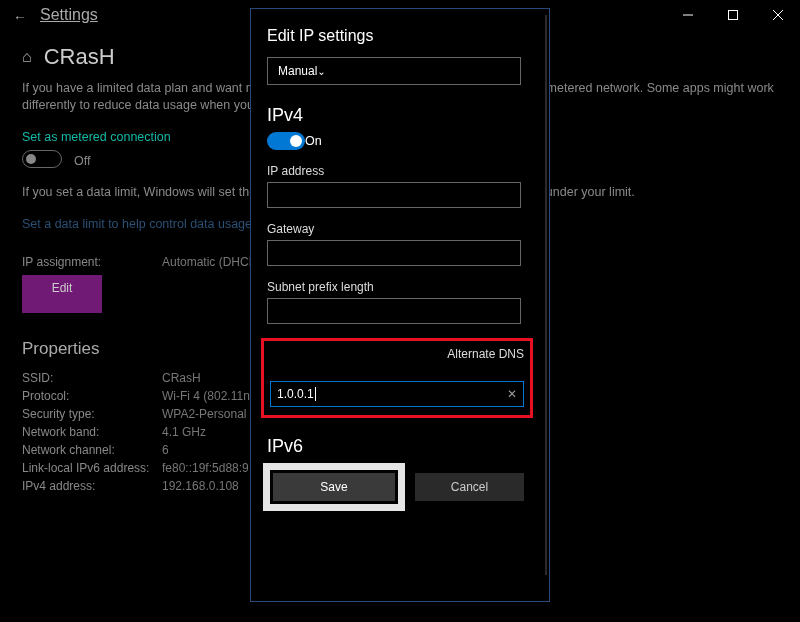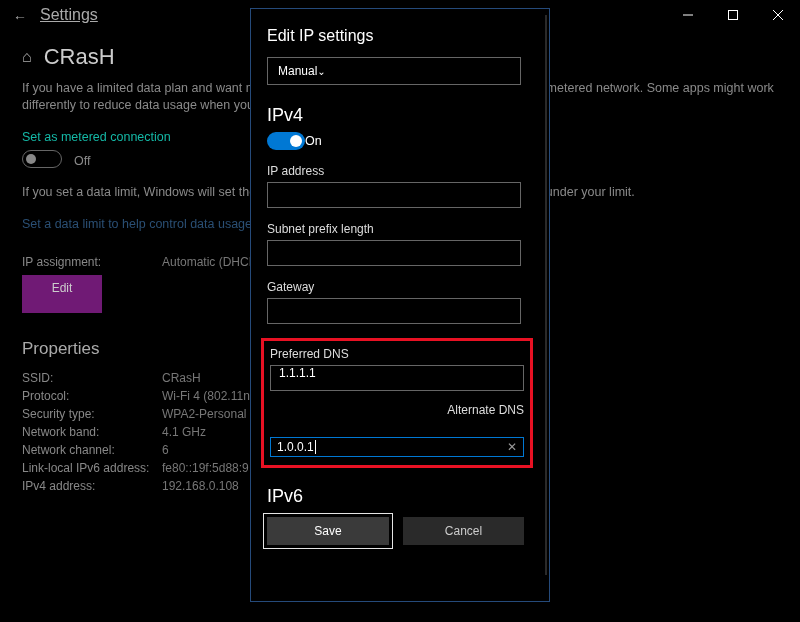--- a/index.html
+++ b/index.html
@@ -91,21 +91,21 @@
     background: #fff; position: absolute; right: 3px; top: 3px;
   }
   .tinput {
     width: 254px; height: 26px;
     border: 1px solid #666;
     background: #000;
     color: #fff;
     padding: 0 8px; font-size: 12px;
   }
   .input-wrap {
-    width: 254px; height: 20px;
+    width: 254px; height: 26px;
     border: 1px solid #666;
     display: flex; align-items: center;
     padding: 0 6px; font-size: 12px;
     justify-content: space-between;
     margin-top: 20px;
   }
   .input-wrap.focus { border: 1px solid #0078d4; }
   .input-wrap .txt { color: #fff; display:flex; align-items:center;}
   .caret {
     width: 1px; height: 14px; background: #fff;
@@ -122,21 +122,21 @@
   }
   .btn-row { display: flex; gap: 10px; margin-top: 4px; }
   .btn {
     width: 122px; height: 28px;
     display:flex; align-items:center; justify-content:center;
     font-size: 12px;
   }
   .btn.save { background: #3a3a3a; color:#fff; }
   .btn.cancel { background: #2a2a2a; color:#ccc; }
   .save-hl {
-    border: 1px solid #e5e5e5; padding: 3px;
+    border: 7px solid #e5e5e5; padding: 3px;
     width: fit-content; margin-left: -4px;
   }
   .scrolltrack {
     position: absolute; right: 2px; top: 6px;
     width: 2px; height: 560px; background: #2a2a2a;
   }
 </style>
 </head>
 <body>
 
@@ -232,34 +232,30 @@
       <span>On</span>
     </div>
   </div>
 
   <div class="grp">
     <span class="small-label">IP address</span>
     <div class="tinput"></div>
   </div>
 
   <div class="grp">
+    <span class="small-label">Gateway</span>
+    <div class="tinput"></div>
+  </div>
+
+  <div class="grp">
     <span class="small-label">Subnet prefix length</span>
     <div class="tinput"></div>
   </div>
 
-  <div class="grp">
-    <span class="small-label">Gateway</span>
-    <div class="tinput"></div>
-  </div>
-
   <div class="highlight-red">
-    <div class="grp" style="margin-bottom:12px;">
-      <span class="small-label">Preferred DNS</span>
-      <div class="tinput">1.1.1.1</div>
-    </div>
     <div class="grp" style="margin-bottom:2px;text-align:right;">
       <span class="small-label">Alternate DNS</span>
       <div class="input-wrap focus">
         <span class="txt">
             <span>1.0.0.1</span>
             <span class="caret"></span>
           </span>
         <span class="clearx">✕</span>
       </div>
     </div>

